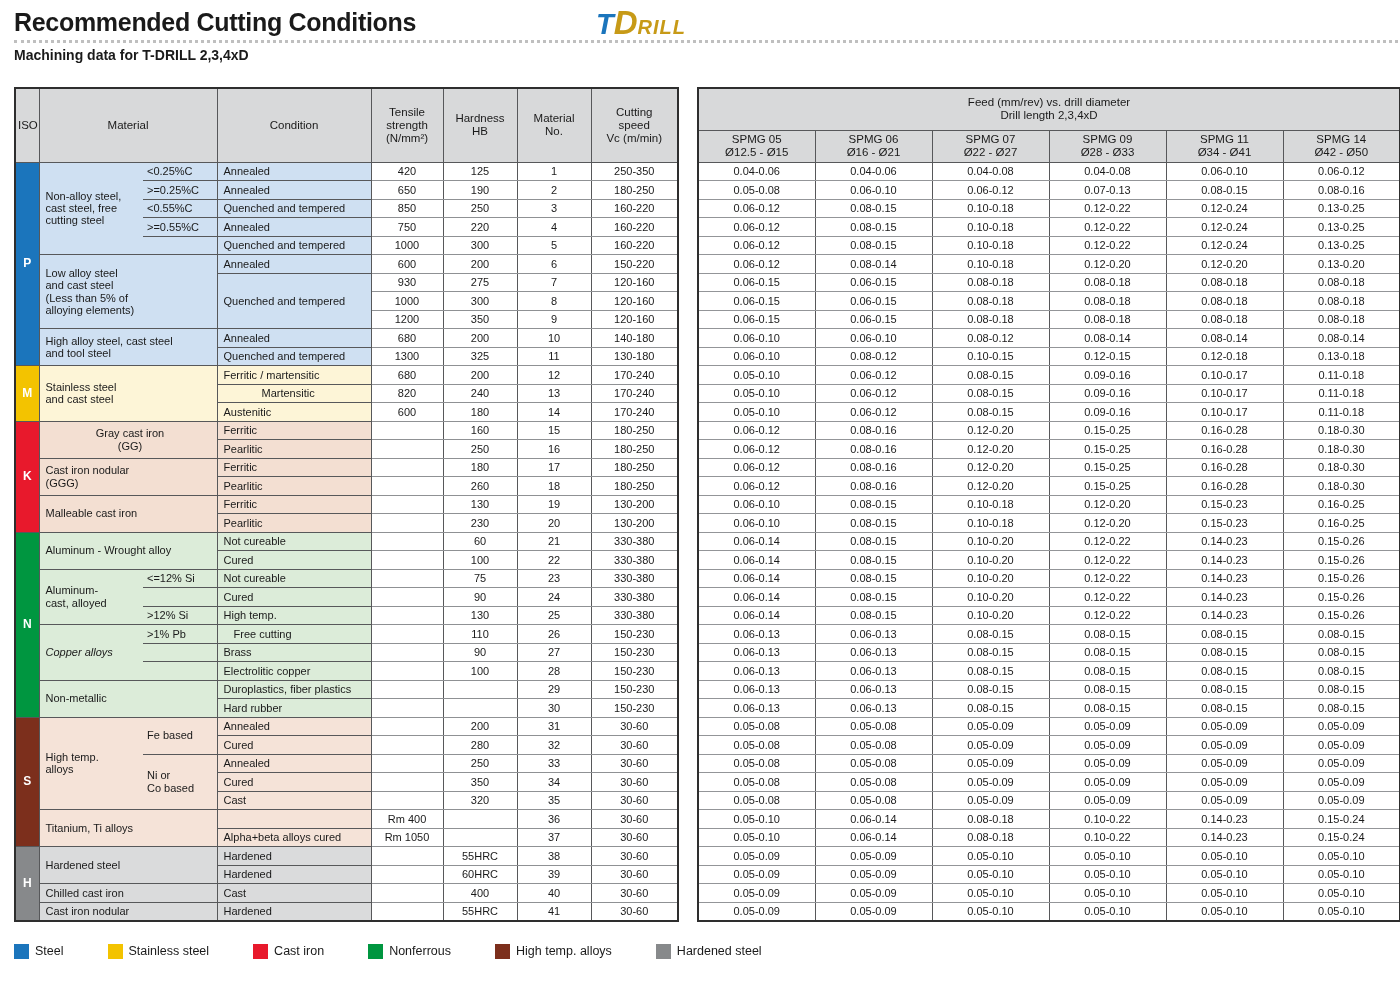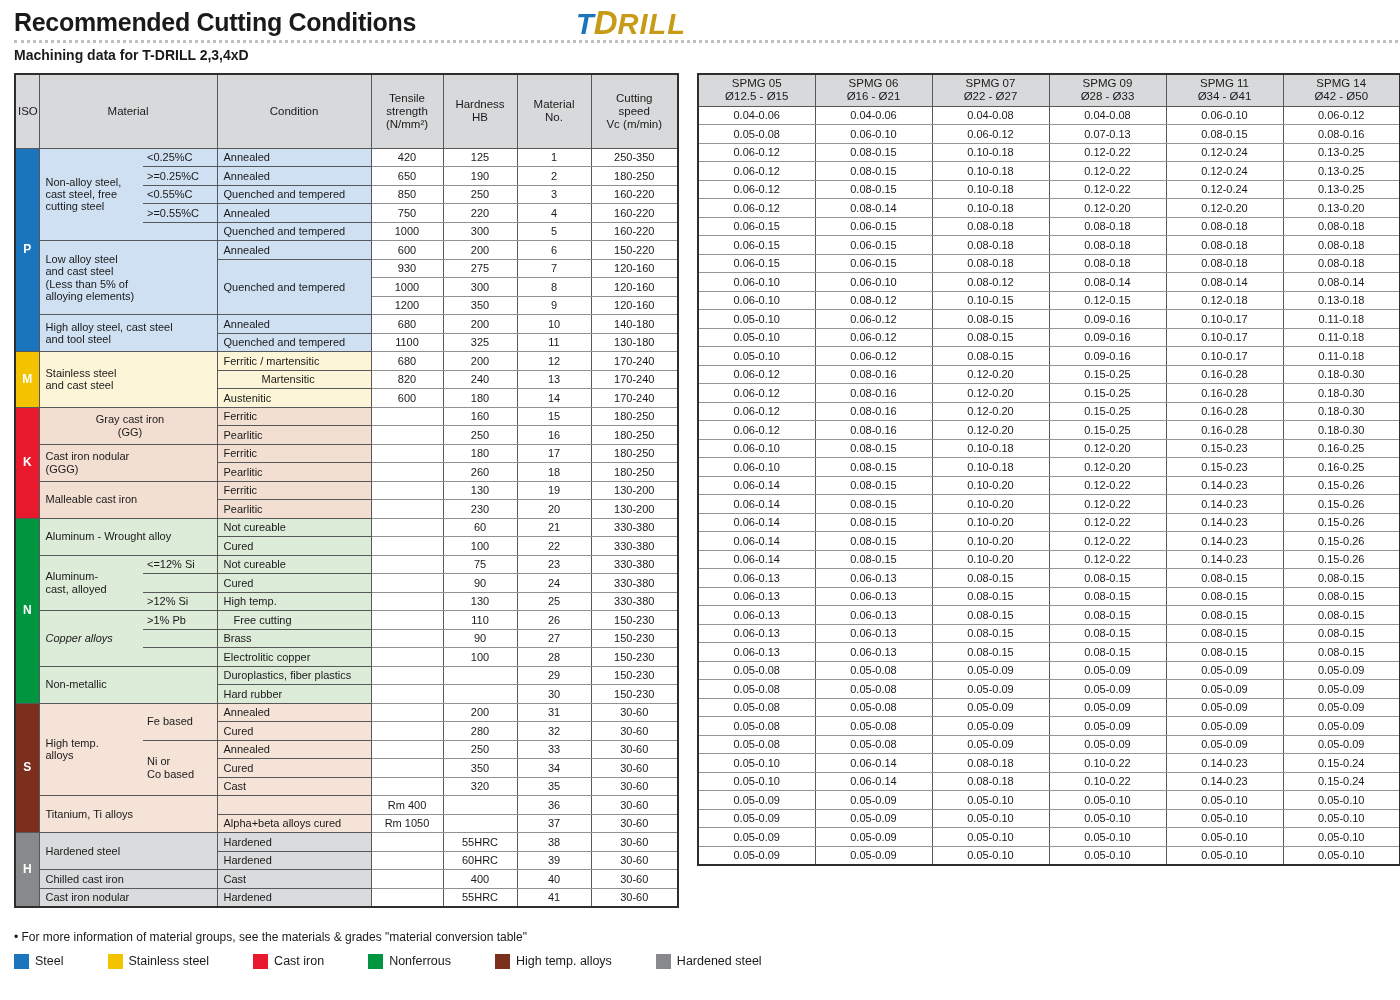--- a/index.html
+++ b/index.html
@@ -3,23 +3,23 @@
 <meta charset="utf-8">
 <style>
   html,body{margin:0;padding:0;background:#fff;width:1400px;height:1000px;overflow:hidden;
     font-family:"Liberation Sans",sans-serif;color:#1a1a1a;-webkit-font-smoothing:antialiased;}
   .page{padding:6px 2px 0 14px;}
   .masthead{width:676px;display:flex;justify-content:space-between;align-items:flex-end;}
   .title{font-size:25px;font-weight:bold;letter-spacing:-0.3px;padding-bottom:2px;}
   .logo{font-style:italic;font-weight:bold;white-space:nowrap;line-height:1;padding-right:4px;}
   .logo .lt{color:#1b75bc;font-size:29px;}
   .logo .ld{color:#c79a17;font-size:33px;}
-  .logo .lr{color:#c79a17;font-size:29px;letter-spacing:1px;}
+  .logo .lr{color:#c79a17;font-size:20px;letter-spacing:1px;}
   .rule{width:1384px;border-bottom:3px dotted #bfbfbf;margin:1px 0 4px 0;}
-  .subtitle{font-size:14px;font-weight:bold;margin-bottom:10px;}
+  .subtitle{font-size:14px;font-weight:bold;margin-bottom:24px;}
   .tables{display:flex;gap:18px;align-items:flex-start;}
   table{border-collapse:collapse;table-layout:fixed;}
   .materials-table{width:663px;border:2px solid #2e2e2e;}
   .feed-table{width:702px;border:2px solid #2e2e2e;}
   th,td{border:1px solid #57585a;font-size:11px;font-weight:normal;text-align:center;
     padding:0 2px;line-height:1.12;overflow:hidden;}
   thead th{background:#d8d9da;white-space:pre-line;font-size:11.5px;}
   .materials-table thead tr{height:74px;}
   tbody tr{height:18.5px;}
   .iso-cell{color:#fff;font-weight:bold;font-size:12px;}
@@ -157,21 +157,21 @@
             <td class="mat-name" rowspan="2" colspan="2" style="background: rgb(207, 224, 242);">High alloy steel, cast steel
 and tool steel</td>
             <td class="cond-cell" style="background: rgb(207, 224, 242);">Annealed</td>
             <td class="val-cell">680</td>
             <td class="val-cell">200</td>
             <td class="val-cell">10</td>
             <td class="val-cell">140-180</td>
           </tr>
           <tr>
             <td class="cond-cell" style="background: rgb(207, 224, 242);">Quenched and tempered</td>
-            <td class="val-cell">1100</td>
+            <td class="val-cell">1300</td>
             <td class="val-cell">325</td>
             <td class="val-cell">11</td>
             <td class="val-cell">130-180</td>
           </tr>
           <tr>
             <td class="iso-cell" rowspan="3" style="background: rgb(243, 195, 0);">M</td>
             <td class="mat-name" rowspan="3" colspan="2" style="background: rgb(253, 245, 215);">Stainless steel
 and cast steel</td>
             <td class="cond-cell" style="background: rgb(253, 245, 215);">Ferritic / martensitic</td>
             <td class="val-cell">680</td>
@@ -417,20 +417,24 @@
     <table class="feed-table">
       <colgroup>
         <col style="width:117px">
           <col style="width:117px">
           <col style="width:117px">
         <col style="width:117px">
           <col style="width:117px">
           <col style="width:117px">
       </colgroup>
       <thead>
+        <tr class="feed-title-row">
+          <th colspan="6">Feed (mm/rev) vs. drill diameter
+Drill length 2,3,4xD</th>
+        </tr>
         <tr class="feed-cols-row">
             <th>SPMG 05
 Ø12.5 - Ø15</th>
             <th>SPMG 06
 Ø16 - Ø21</th>
             <th>SPMG 07
 Ø22 - Ø27</th>
             <th>SPMG 09
 Ø28 - Ø33</th>
             <th>SPMG 11
@@ -767,21 +771,20 @@
             <td class="feed-cell">0.05-0.10</td>
             <td class="feed-cell">0.05-0.10</td>
             <td class="feed-cell">0.05-0.10</td>
           </tr>
         </tbody>
     </table>
 
   </div>
 
   <div class="footer">
-    <div class="footnote">• For more information of material groups, see the materials &amp; grades "material conversion table"</div>
     <div class="legend">
         <span class="legend-item">
           <span class="swatch" style="background: rgb(27, 117, 188);"></span>
           <span>Steel</span>
         </span>
         <span class="legend-item">
           <span class="swatch" style="background: rgb(243, 195, 0);"></span>
           <span>Stainless steel</span>
         </span>
         <span class="legend-item">

